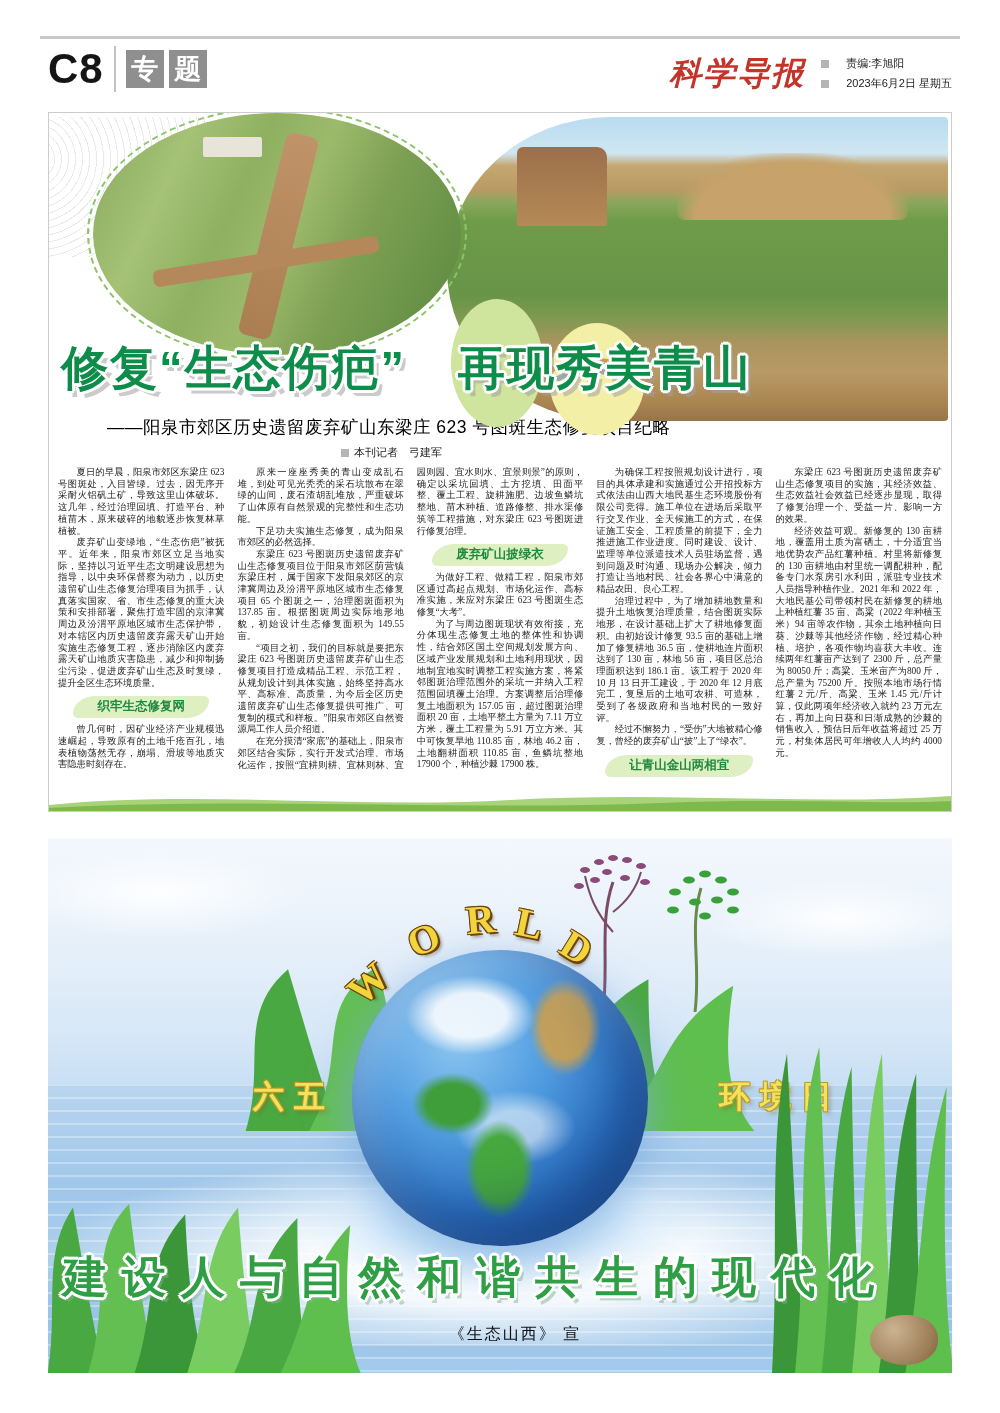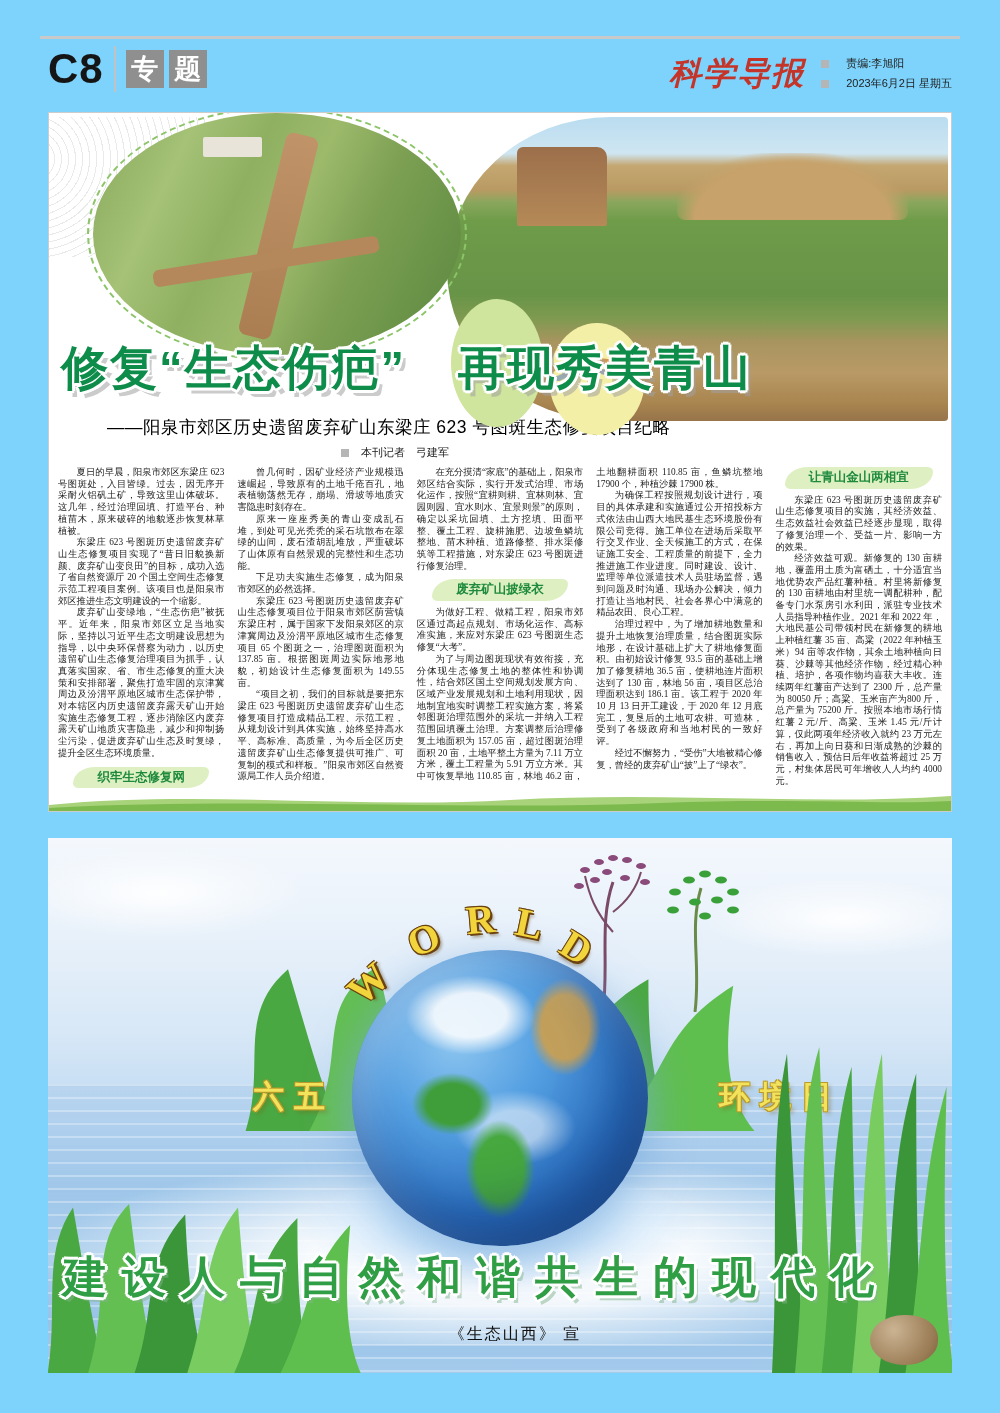--- a/index.html
+++ b/index.html
@@ -1,17 +1,17 @@
 <!DOCTYPE html>
 <html><head>
 <meta charset="utf-8">
 <style>
   * { margin:0; padding:0; box-sizing:border-box; }
   body { background:#e8e8e8; font-family:"Liberation Sans","DejaVu Sans",sans-serif; }
-  .page { position:relative; width:1000px; height:1413px; background:#7dd3fc; margin:0 auto; overflow:hidden; }
+  .page { position:relative; width:1000px; height:1413px; background:#ffffff; margin:0 auto; overflow:hidden; }
 
   
   .top-rule { position:absolute; left:40px; right:40px; top:36px; height:3px; background:#c9c9c9; }
   .hdr { position:absolute; left:48px; right:48px; top:46px; height:62px; display:flex; justify-content:space-between; align-items:flex-start; }
   .hdr-left { display:flex; align-items:center; gap:10px; }
   .pageno { font-size:42px; font-weight:bold; color:#151515; letter-spacing:1px; line-height:1; }
   .vline { width:2px; height:46px; background:#c2c2c2; }
   .sec-blk { display:inline-flex; width:38px; height:38px; background:#8f8f8f; color:#fff; font-weight:bold; font-size:27px; align-items:center; justify-content:center; margin-right:5px; border:2px solid #8f8f8f; }
   .hdr-right { display:flex; align-items:center; gap:16px; margin-top:6px; }
   .masthead { font-size:32px; font-weight:bold; font-style:italic; color:#c43428; font-family:"Liberation Serif","DejaVu Serif",serif; letter-spacing:2px; }
@@ -48,21 +48,21 @@
   .photo-circle .path1 { position:absolute; left:46%; top:8%; width:9%; height:86%; background:linear-gradient(175deg, #c09468, #ab7e52); transform:rotate(14deg); border-radius:8px; }
   .photo-circle .path2 { position:absolute; left:16%; top:58%; width:62%; height:7%; background:#b5885c; transform:rotate(-9deg); border-radius:6px; }
   .photo-circle .shed { position:absolute; left:30%; top:10%; width:16%; height:8%; background:#e8e4da; border-radius:2px; }
 
   .headline { position:absolute; left:6px; right:6px; top:224px; z-index:6; white-space:nowrap; text-align:left; padding-left:6px;
     font-weight:800; font-size:47px; letter-spacing:2px; color:#0e8c4a;
     text-shadow:-2px -2px 0 #fff, 2px -2px 0 #fff, -2px 2px 0 #fff, 2px 2px 0 #fff, 0 3px 0 #fff, 3px 0 0 #fff, -3px 0 0 #fff, 0 -3px 0 #fff, 5px 6px 0 rgba(160,160,160,.55); }
   .headline .gap { display:inline-block; width:52px; }
 
   .subhead { margin:4px 0 0 58px; font-size:17.5px; color:#000; letter-spacing:.5px; }
-  .byline { margin:6px 0 5px 292px; font-size:11px; color:#222; display:flex; align-items:center; gap:12px; }
+  .byline { margin:6px 0 5px 292px; font-size:11px; color:#222; display:flex; align-items:center; gap:5px; }
 
   .columns { height:338px; padding:2px 9px 0 9px; column-count:5; column-gap:13px; overflow:hidden;
     font-size:9.3px; line-height:1.26; text-align:justify; color:#1c1c1c; font-family:"Liberation Serif","DejaVu Serif",serif; }
   .columns p { text-indent:2em; margin:0; }
   .crosshead { break-inside:avoid; text-align:center; margin:7px 2px 6px 2px; }
   .crosshead span { display:inline-block; background:#def0c2; color:#1f8a3c; font-weight:bold; font-size:12.5px;
     padding:3px 24px; border-radius:40px 10px 40px 10px / 30px 8px 30px 8px; font-family:"Liberation Sans","DejaVu Sans",sans-serif; }
 
   .wave-footer { position:absolute; left:0; right:0; bottom:0; height:26px; }
   .wave-footer svg { display:block; width:100%; height:100%; }
@@ -169,21 +169,20 @@
     </div>
 
     <p class="subhead">——阳泉市郊区历史遗留废弃矿山东梁庄 623 号图斑生态修复项目纪略</p>
     <p class="byline">
         <span class="sq"></span>
         <span>本刊记者　弓建军</span>
       </p>
 
     <div class="columns">
       <p>夏日的早晨，阳泉市郊区东梁庄 623 号图斑处，入目皆绿。过去，因无序开采耐火铝矾土矿，导致这里山体破坏。这几年，经过治理回填、打造平台、种植苗木，原来破碎的地貌逐步恢复林草植被。</p>
-      <p>东梁庄 623 号图斑历史遗留废弃矿山生态修复项目实现了“昔日旧貌换新颜、废弃矿山变良田”的目标，成功入选了省自然资源厅 20 个国土空间生态修复示范工程项目案例。该项目也是阳泉市郊区推进生态文明建设的一个缩影。</p>
       <p>废弃矿山变绿地，“生态伤疤”被抚平。近年来，阳泉市郊区立足当地实际，坚持以习近平生态文明建设思想为指导，以中央环保督察为动力，以历史遗留矿山生态修复治理项目为抓手，认真落实国家、省、市生态修复的重大决策和安排部署，聚焦打造牢固的京津冀周边及汾渭平原地区城市生态保护带，对本辖区内历史遗留废弃露天矿山开始实施生态修复工程，逐步消除区内废弃露天矿山地质灾害隐患，减少和抑制扬尘污染，促进废弃矿山生态及时复绿，提升全区生态环境质量。</p>
 
       <h3 class="crosshead"><span>织牢生态修复网</span></h3>
       <p>曾几何时，因矿业经济产业规模迅速崛起，导致原有的土地千疮百孔，地表植物荡然无存，崩塌、滑坡等地质灾害隐患时刻存在。</p>
       <p>原来一座座秀美的青山变成乱石堆，到处可见光秃秃的采石坑散布在翠绿的山间，废石渣胡乱堆放，严重破坏了山体原有自然景观的完整性和生态功能。</p>
       <p>下足功夫实施生态修复，成为阳泉市郊区的必然选择。</p>
       <p>东梁庄 623 号图斑历史遗留废弃矿山生态修复项目位于阳泉市郊区荫营镇东梁庄村，属于国家下发阳泉郊区的京津冀周边及汾渭平原地区城市生态修复项目 65 个图斑之一，治理图斑面积为 137.85 亩。根据图斑周边实际地形地貌，初始设计生态修复面积为 149.55 亩。</p>
       <p>“项目之初，我们的目标就是要把东梁庄 623 号图斑历史遗留废弃矿山生态修复项目打造成精品工程、示范工程，从规划设计到具体实施，始终坚持高水平、高标准、高质量，为今后全区历史遗留废弃矿山生态修复提供可推广、可复制的模式和样板。”阳泉市郊区自然资源局工作人员介绍道。</p>
       <p>在充分摸清“家底”的基础上，阳泉市郊区结合实际，实行开发式治理、市场化运作，按照“宜耕则耕、宜林则林、宜园则园、宜水则水、宜景则景”的原则，确定以采坑回填、土方挖填、田面平整、覆土工程、旋耕施肥、边坡鱼鳞坑整地、苗木种植、道路修整、排水渠修筑等工程措施，对东梁庄 623 号图斑进行修复治理。</p>
 

